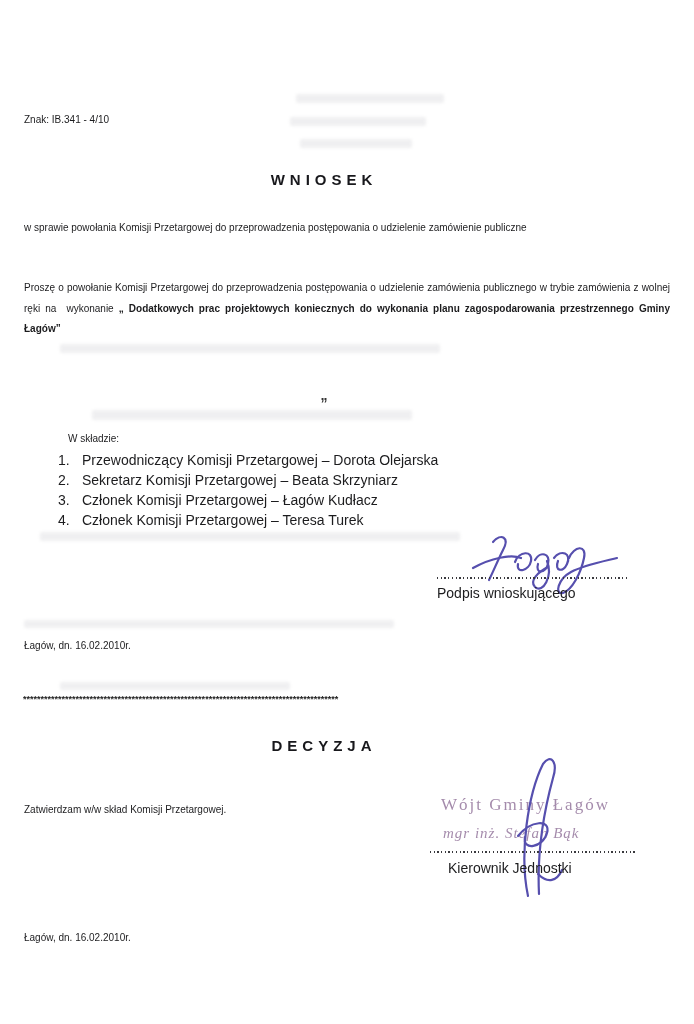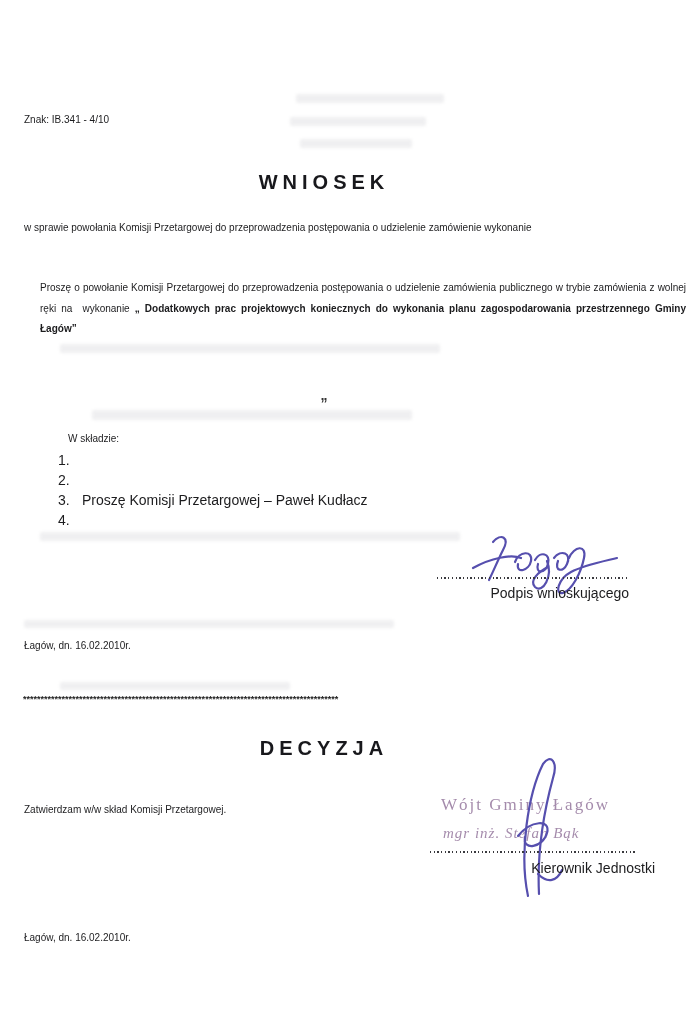--- a/index.html
+++ b/index.html
@@ -8,31 +8,31 @@
     background:#ffffff;
     font-family:"Liberation Sans", sans-serif;
     color:#1c1c1e;
     position:relative;
     overflow:hidden;
   }
   .abs{position:absolute;}
   .body-text{font-size:10px;line-height:20.5px;color:#1c1c1e;}
   .justified{text-align:justify;white-space:pre-wrap;}
   .doc-title{
-    font-size:20px;font-weight:bold;letter-spacing:5px;
+    font-size:15px;font-weight:bold;letter-spacing:5px;
     text-align:center;color:#18181c;
   }
   .center-band{left:24px;width:600px;text-align:center;}
   .member-row{display:flex;font-size:14px;line-height:20px;color:#1c1c1e;}
   .member-num{width:24px;flex:0 0 24px;}
   .dotted-line{
     height:2px;
     background:repeating-linear-gradient(90deg,#3a3a3e 0 1.3px,transparent 1.3px 3.7px);
   }
-  .sig-label{font-size:14px;text-align:right;color:#1c1c1e;}
+  .sig-label{font-size:14px;text-align:left;color:#1c1c1e;}
   .stamp-line1{
     font-family:"Liberation Serif", serif;
     font-size:17px;letter-spacing:2px;color:#9b7fa3;opacity:.9;
   }
   .stamp-line2{
     font-family:"Liberation Serif", serif;
     font-style:italic;font-size:15px;letter-spacing:1px;color:#9b7fa3;opacity:.9;
   }
   .asterisk-row{
     font-size:9px;font-weight:bold;letter-spacing:0;
@@ -54,41 +54,44 @@
 <div class="abs ghost" style="left:60px;top:344px;width:380px;height:9px;"></div>
 <div class="abs ghost" style="left:92px;top:410px;width:320px;height:10px;"></div>
 <div class="abs ghost" style="left:40px;top:532px;width:420px;height:9px;"></div>
 <div class="abs ghost" style="left:24px;top:620px;width:370px;height:8px;"></div>
 <div class="abs ghost" style="left:60px;top:682px;width:230px;height:8px;"></div>
 
 <div class="abs body-text" style="left:24px;top:110px;">Znak: IB.341 - 4/10</div>
 
 <div class="abs center-band doc-title" style="top:171px;">WNIOSEK</div>
 
-<div class="abs body-text justified" style="left:24px;top:218px;width:646px;">w sprawie powołania Komisji Przetargowej do przeprowadzenia postępowania o udzielenie zamówienie wykonanie</div>
+<div class="abs body-text justified" style="left:24px;top:218px;width:646px;">w sprawie powołania Komisji Przetargowej do przeprowadzenia postępowania o udzielenie zamówienie publiczne</div>
 
-<div class="abs body-text justified" style="left:24px;top:278px;width:646px;margin-left:16px;"><span>Proszę o powołanie Komisji Przetargowej do przeprowadzenia postępowania o udzielenie zamówienia publicznego w trybie zamówienia z wolnej ręki na  wykonanie </span><b>„ Dodatkowych prac projektowych koniecznych do wykonania planu zagospodarowania przestrzennego Gminy Łagów”</b></div>
+<div class="abs body-text justified" style="left:24px;top:278px;width:646px;"><span>Proszę o powołanie Komisji Przetargowej do przeprowadzenia postępowania o udzielenie zamówienia publicznego w trybie zamówienia z wolnej ręki na  wykonanie </span><b>„ Dodatkowych prac projektowych koniecznych do wykonania planu zagospodarowania przestrzennego Gminy Łagów”</b></div>
 
 <div class="abs center-band stray-quote" style="top:387px;">„</div>
 
 <div class="abs body-text" style="left:24px;top:429px;margin-left:44px;">W składzie:</div>
 
 <div class="abs" style="left:58px;top:450px;width:560px;">
   <div class="member-row">
     <span class="member-num">1.</span>
+    <span>Przewodniczący Komisji Przetargowej – Dorota Olejarska</span>
   </div>
   <div class="member-row">
     <span class="member-num">2.</span>
+    <span>Sekretarz Komisji Przetargowej – Beata Skrzyniarz</span>
   </div>
   <div class="member-row">
     <span class="member-num">3.</span>
-    <span>Proszę Komisji Przetargowej – Paweł Kudłacz</span>
+    <span>Członek Komisji Przetargowej – Łagów Kudłacz</span>
   </div>
   <div class="member-row">
     <span class="member-num">4.</span>
+    <span>Członek Komisji Przetargowej – Teresa Turek</span>
   </div>
 </div>
 
 <svg class="abs signature" style="left:455px;top:528px;" width="180" height="75" viewBox="0 0 180 75" fill="none" stroke="#564fae" stroke-width="2.2" stroke-linecap="round">
   <path d="M38,14 C46,5 55,9 48,22 C43,32 38,44 34,52"></path>
   <path d="M18,40 C36,30 56,26 66,30"></path>
   <path d="M60,34 C64,23 78,22 76,33 C74,43 61,46 63,36"></path>
   <path d="M80,32 C85,23 96,25 93,36 C90,46 80,46 83,36"></path>
   <path d="M92,33 C98,48 88,66 80,59 C74,53 83,44 93,39"></path>
   <path d="M99,30 C106,21 117,25 112,36 C108,45 99,43 103,33"></path>

